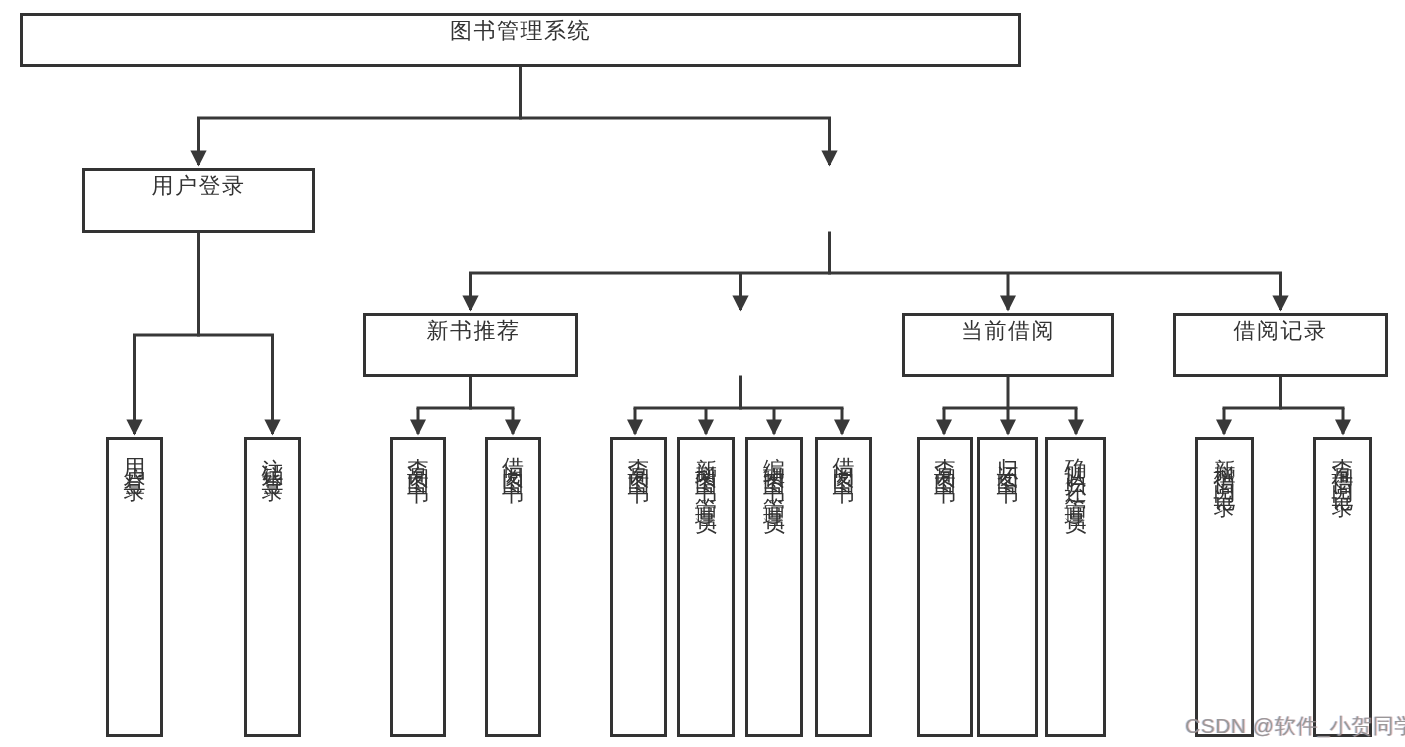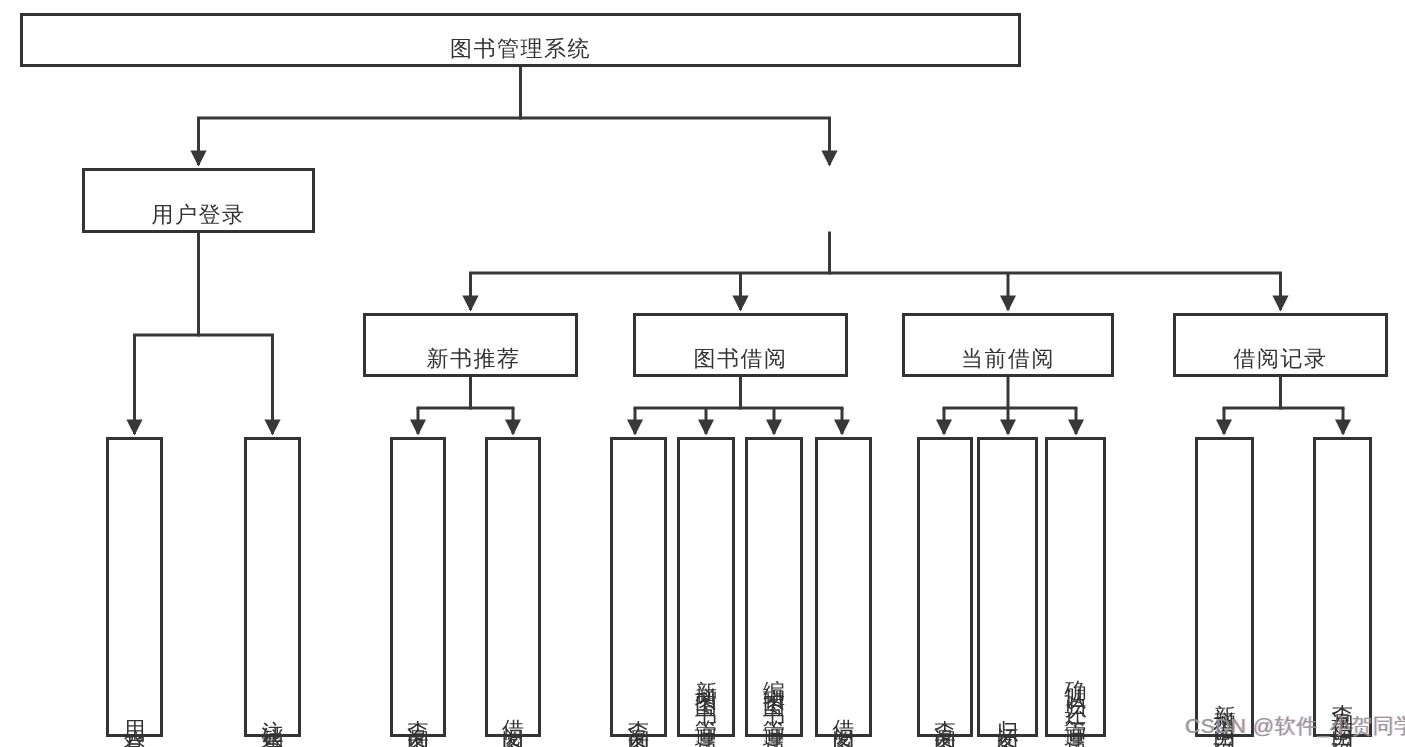--- a/index.html
+++ b/index.html
@@ -27,21 +27,21 @@
     stroke: #383838;
     stroke-width: 3;
     fill: none;
   }
   .node {
     position: absolute;
     box-sizing: border-box;
     border: 3px solid #333333;
     background: #ffffff;
     display: flex;
-    align-items: flex-end;
+    align-items: flex-start;
     justify-content: center;
     color: #333333;
     font-size: 22px;
     letter-spacing: 1.5px;
     z-index: 2;
   }
   .node span { display: block; }
   .leaf span {
     writing-mode: vertical-rl;
     text-orientation: mixed;
@@ -118,23 +118,20 @@
     <span>图书管理系统</span>
   </div>
 
   <div class="node" style="left:82px; top:168px; width:233px; height:65px;">
     <span>用户登录</span>
   </div>
 
   <div class="node" style="left:363px; top:313px; width:215px; height:64px;padding-left:6px;">
     <span>新书推荐</span>
   </div>
-  <div class="node" style="left:633px; top:313px; width:215px; height:64px;">
-    <span>图书借阅</span>
-  </div>
   <div class="node" style="left:902px; top:313px; width:212px; height:64px;">
     <span>当前借阅</span>
   </div>
   <div class="node" style="left:1173px; top:313px; width:215px; height:64px;">
     <span>借阅记录</span>
   </div>
 
   <div class="node leaf" style="left:106px; top:437px; width:57px; height:300px;">
     <span>用户登录</span>
   </div>

